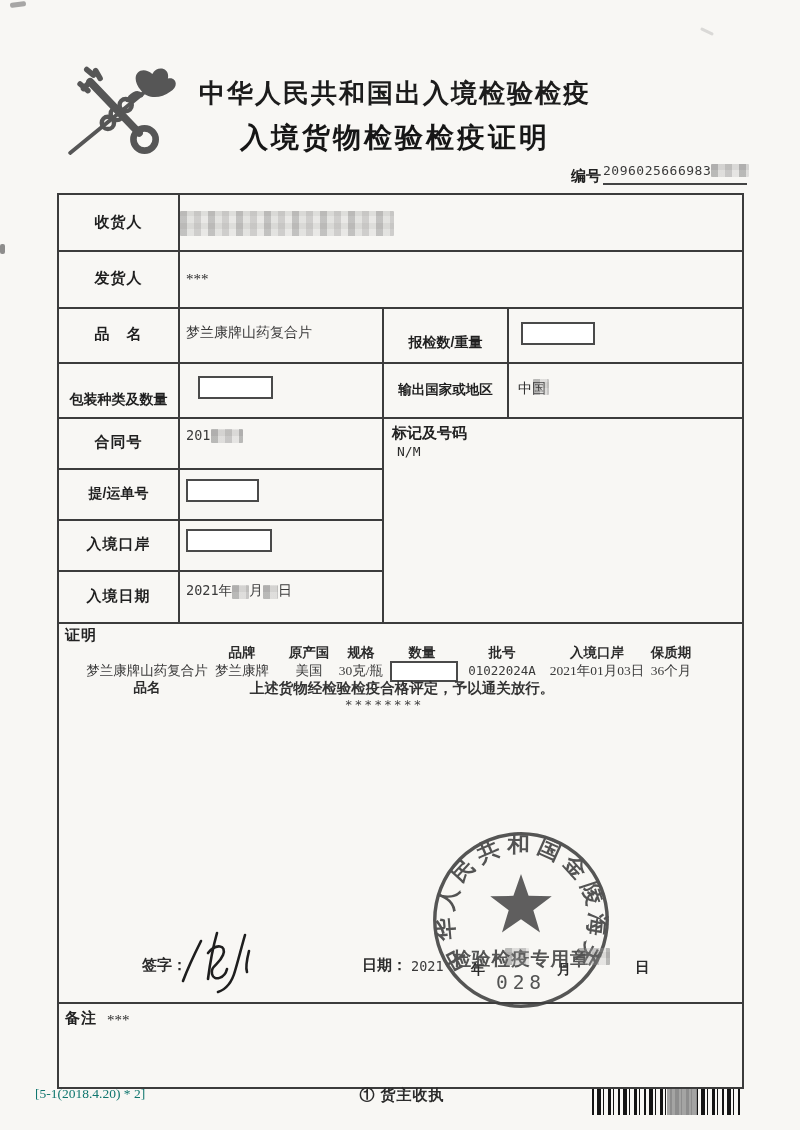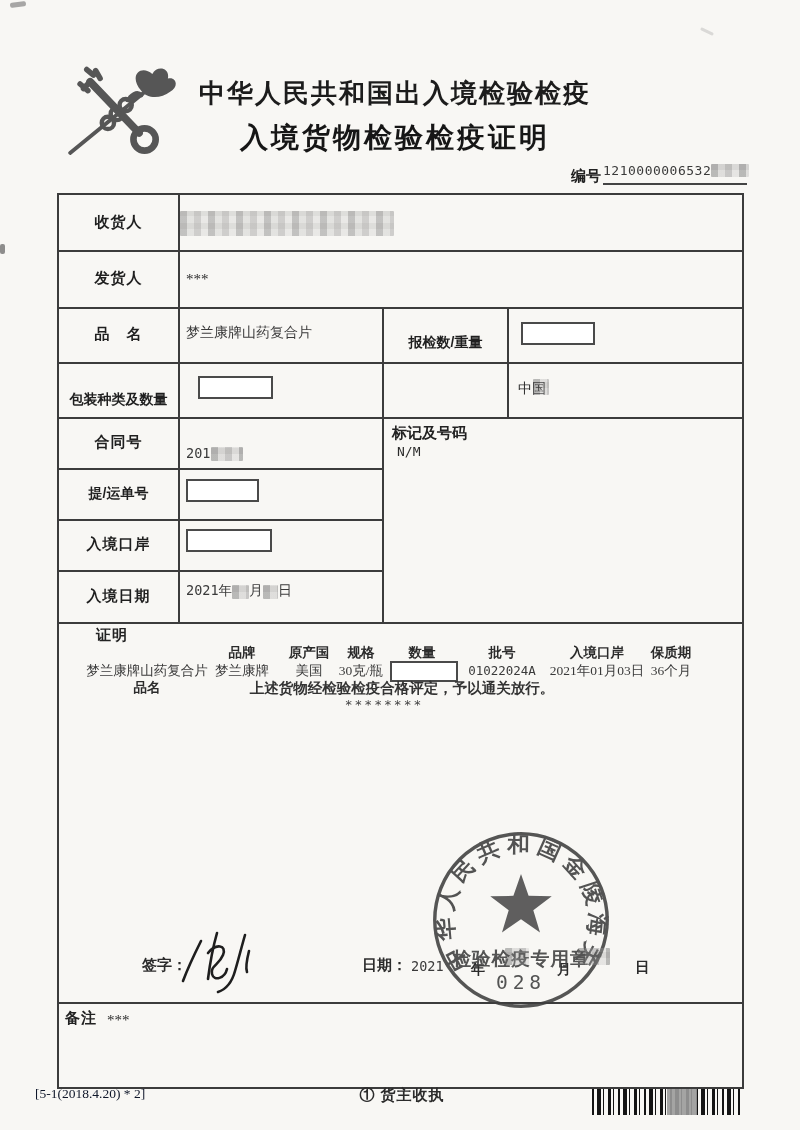--- a/index.html
+++ b/index.html
@@ -65,21 +65,21 @@
       <path d="M66,26 q-8,2 -10,8 q8,2 12,-4 Z"></path>
     </g>
   </svg>
 </div>
 
 <div class="abs" style="left:105px;top:76px;width:580px;text-align:center;font-size:26px;font-weight:700;letter-spacing:2px;color:#1c1c1c;">中华人民共和国出入境检验检疫</div>
 <div class="abs" style="left:105px;top:119px;width:580px;text-align:center;font-size:28px;font-weight:700;letter-spacing:3px;color:#161616;">入境货物检验检疫证明</div>
 
 <div class="abs lbl" style="left:571px;top:167px;font-size:15px;">编号</div>
 <div class="abs serial-line" style="left:603px;top:161px;width:144px;height:22px;white-space:nowrap;">
-  <span class="mono" style="font-size:13px;letter-spacing:0.5px;color:#3a3a3a;">1210000006532</span><span class="mosaic inline" style="width:38px;height:13px;"></span>
+  <span class="mono" style="font-size:13px;letter-spacing:0.5px;color:#3a3a3a;">2096025666983</span><span class="mosaic inline" style="width:38px;height:13px;"></span>
 </div>
 
 <div id="doc-table" class="abs">
 
   <div class="hline" style="top:55px;width:683px;"></div>
   <div class="hline" style="top:112px;width:683px;"></div>
   <div class="hline" style="top:167px;width:683px;"></div>
   <div class="hline" style="top:222px;width:683px;"></div>
   <div class="hline" style="top:273px;width:325px;"></div>
   <div class="hline" style="top:324px;width:325px;"></div>
@@ -97,44 +97,45 @@
   <div class="cell-label" style="left:0;top:55px;width:119px;height:57px;">发货人</div>
   <div class="abs serif" style="left:127px;top:76px;font-size:15px;">***</div>
 
   <div class="cell-label" style="left:0;top:112px;width:119px;height:55px;white-space:pre;">品　名</div>
   <div class="abs serif" style="left:127px;top:129px;font-size:14px;color:#3a3a3a;">梦兰康牌山药复合片</div>
   <div class="cell-label" style="left:325px;top:112px;width:123px;height:72px;font-size:14px;letter-spacing:0;">报检数/重量</div>
   <div class="whitebox" style="left:462px;top:127px;width:70px;height:19px;"></div>
 
   <div class="cell-label" style="left:0;top:177px;width:119px;height:55px;font-size:14px;letter-spacing:0;">包装种类及数量</div>
   <div class="whitebox" style="left:139px;top:181px;width:71px;height:19px;"></div>
+  <div class="cell-label" style="left:325px;top:167px;width:123px;height:55px;font-size:13.5px;letter-spacing:0;">输出国家或地区</div>
   <div class="abs serif" style="left:459px;top:185px;font-size:14px;">中国</div>
   <div class="mosaic" style="left:474px;top:184px;width:16px;height:16px;"></div>
 
   <div class="cell-label" style="left:0;top:222px;width:119px;height:51px;">合同号</div>
   <div class="cell-label" style="left:0;top:273px;width:119px;height:51px;font-size:14px;letter-spacing:0;">提/运单号</div>
   <div class="cell-label" style="left:0;top:324px;width:119px;height:51px;">入境口岸</div>
   <div class="cell-label" style="left:0;top:375px;width:119px;height:52px;">入境日期</div>
 
-  <div class="abs" style="left:127px;top:249px;white-space:nowrap;text-align:right;">
+  <div class="abs" style="left:127px;top:231px;white-space:nowrap;text-align:right;">
     <span class="mono" style="font-size:13.5px;color:#3a3a3a;">201</span><span class="mosaic inline" style="width:32px;height:14px;margin-left:1px;"></span>
   </div>
 
   <div class="whitebox" style="left:127px;top:284px;width:69px;height:19px;"></div>
 
   <div class="whitebox" style="left:127px;top:334px;width:82px;height:19px;"></div>
 
   <div class="abs serif" style="left:127px;top:387px;font-size:14px;white-space:nowrap;color:#3a3a3a;">
     <span class="mono" style="font-size:13.5px;">2021年</span><span class="mosaic inline" style="width:17px;height:14px;"></span><span>月</span><span class="mosaic inline" style="width:15px;height:14px;"></span><span>日</span>
   </div>
 
   <div class="abs lbl" style="left:333px;top:229px;font-size:15px;">标记及号码</div>
   <div class="abs mono" style="left:338px;top:249px;font-size:13px;">N/M</div>
 
-  <div class="abs lbl" style="left:6px;top:431px;font-size:15px;letter-spacing:1px;margin-left:31px;">证明</div>
+  <div class="abs lbl" style="left:6px;top:431px;font-size:15px;letter-spacing:1px;">证明</div>
 
   <div class="abs serif" style="left:88px;top:449px;transform:translateX(-50%);font-size:13.5px;font-weight:600;margin-top:35px;">品名</div>
   <div class="abs serif" style="left:183px;top:449px;transform:translateX(-50%);font-size:13.5px;font-weight:600;">品牌</div>
   <div class="abs serif" style="left:250px;top:449px;transform:translateX(-50%);font-size:13.5px;font-weight:600;">原产国</div>
   <div class="abs serif" style="left:302px;top:449px;transform:translateX(-50%);font-size:13.5px;font-weight:600;">规格</div>
   <div class="abs serif" style="left:363px;top:449px;transform:translateX(-50%);font-size:13.5px;font-weight:600;">数量</div>
   <div class="abs serif" style="left:443px;top:449px;transform:translateX(-50%);font-size:13.5px;font-weight:600;">批号</div>
   <div class="abs serif" style="left:538px;top:449px;transform:translateX(-50%);font-size:13.5px;font-weight:600;">入境口岸</div>
   <div class="abs serif" style="left:612px;top:449px;transform:translateX(-50%);font-size:13.5px;font-weight:600;">保质期</div>
 
@@ -185,16 +186,16 @@
       <polygon points="0,-30 7.05,-9.71 28.53,-9.27 11.41,3.71 17.63,24.27 0,12 -17.63,24.27 -11.41,3.71 -28.53,-9.27 -7.05,-9.71"></polygon>
     </g>
     <text x="0" y="46" text-anchor="middle" font-family="Liberation Sans, sans-serif" font-size="19" font-weight="700" fill="#3d3d3d" letter-spacing="1">检验检疫专用章</text>
     <text x="0" y="70" text-anchor="middle" font-family="DejaVu Sans Mono, monospace" font-size="20" fill="#3d3d3d" letter-spacing="5">028</text>
   </svg>
 </div>
 
 <div class="mosaic abs" style="left:505px;top:948px;width:24px;height:17px;"></div>
 <div class="mosaic abs" style="left:578px;top:948px;width:32px;height:17px;"></div>
 
-<div class="abs serif" style="left:35px;top:1086px;font-size:13.5px;color:#0f172a;text-align:right;">[5-1(2018.4.20) * 2]</div>
+<div class="abs serif" style="left:35px;top:1086px;font-size:13.5px;color:#0f766e;text-align:right;">[5-1(2018.4.20) * 2]</div>
 <div class="abs" style="left:302px;top:1086px;width:200px;text-align:center;font-size:15px;font-weight:700;letter-spacing:1px;">① 货主收执</div>
 <div class="abs barcode" style="left:592px;top:1089px;width:148px;height:26px;"></div>
 <div class="abs" style="left:667px;top:1089px;width:30px;height:26px;background:#9a9a9a;opacity:.9;"></div>
 
 </body></html>

